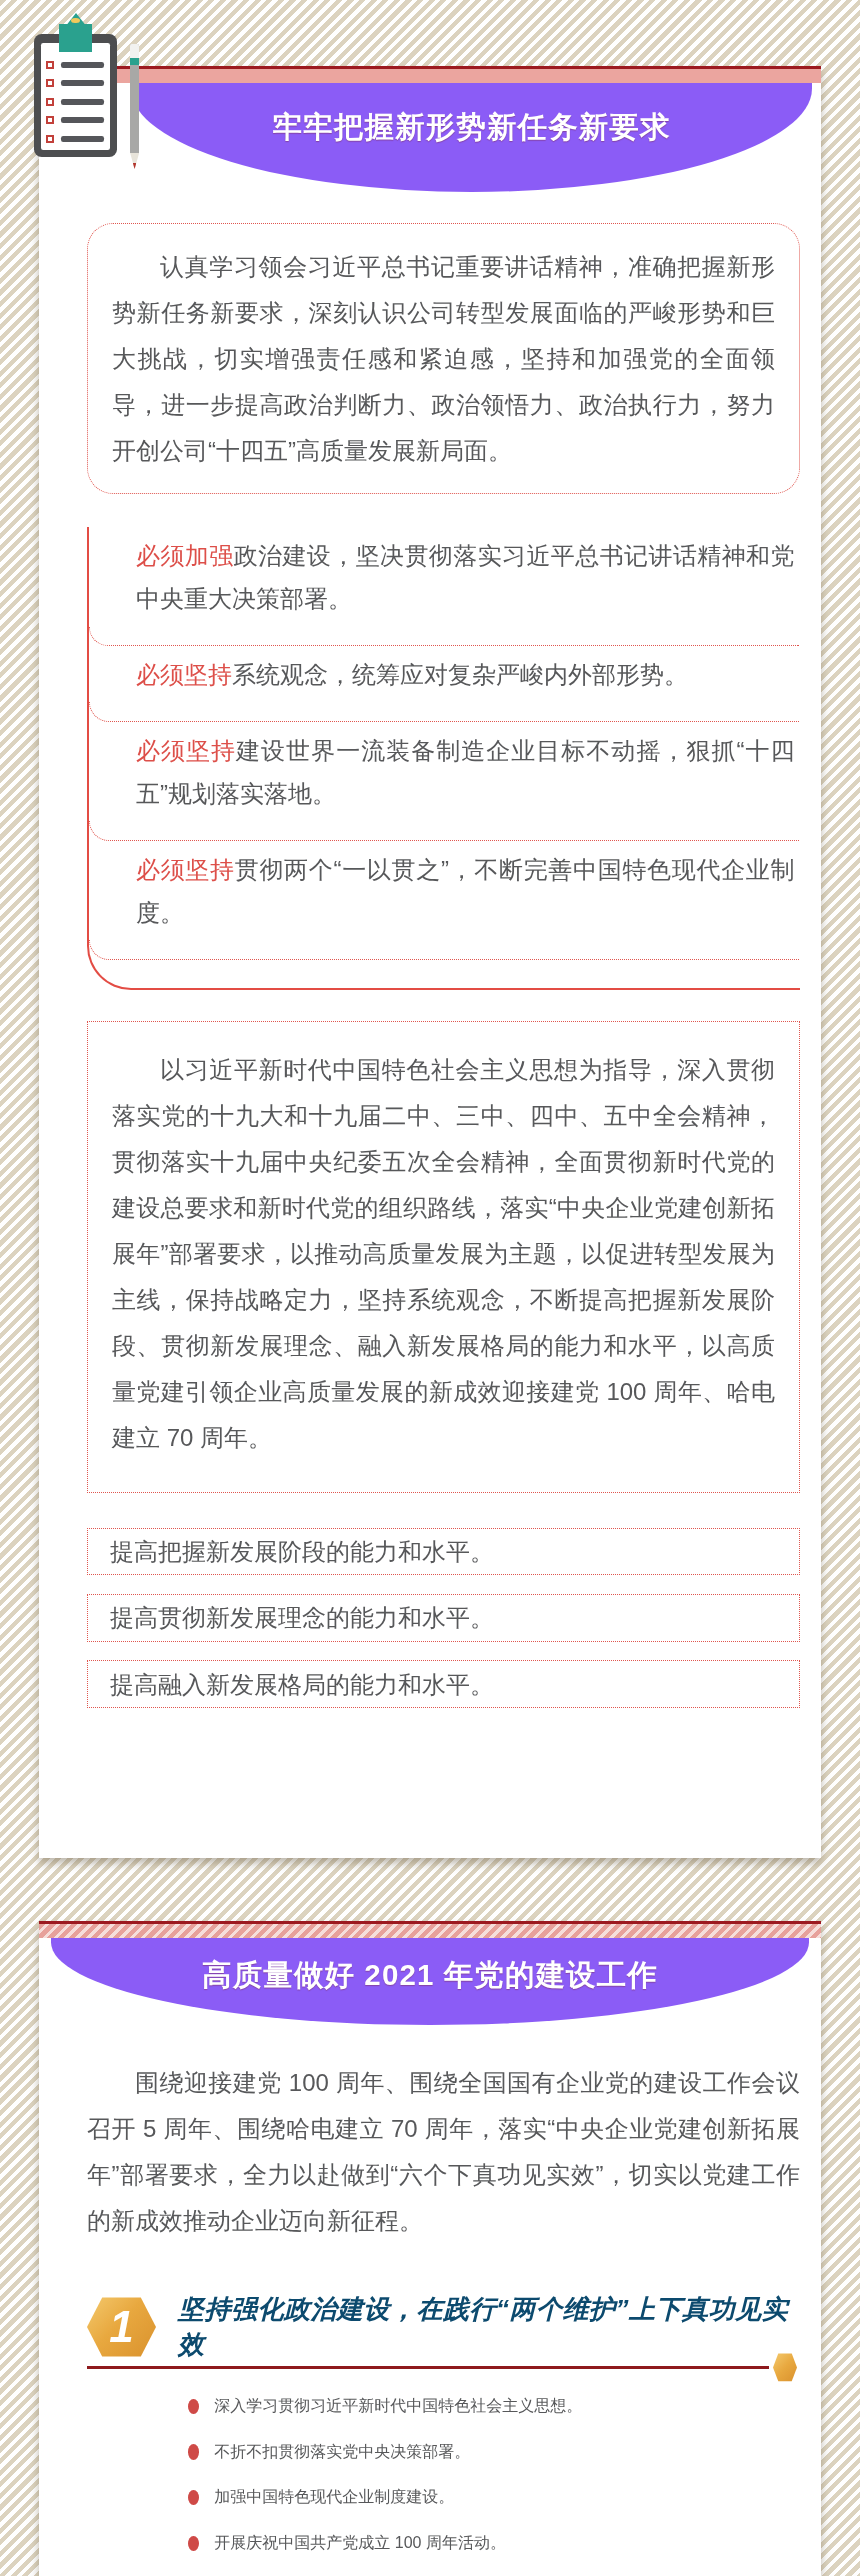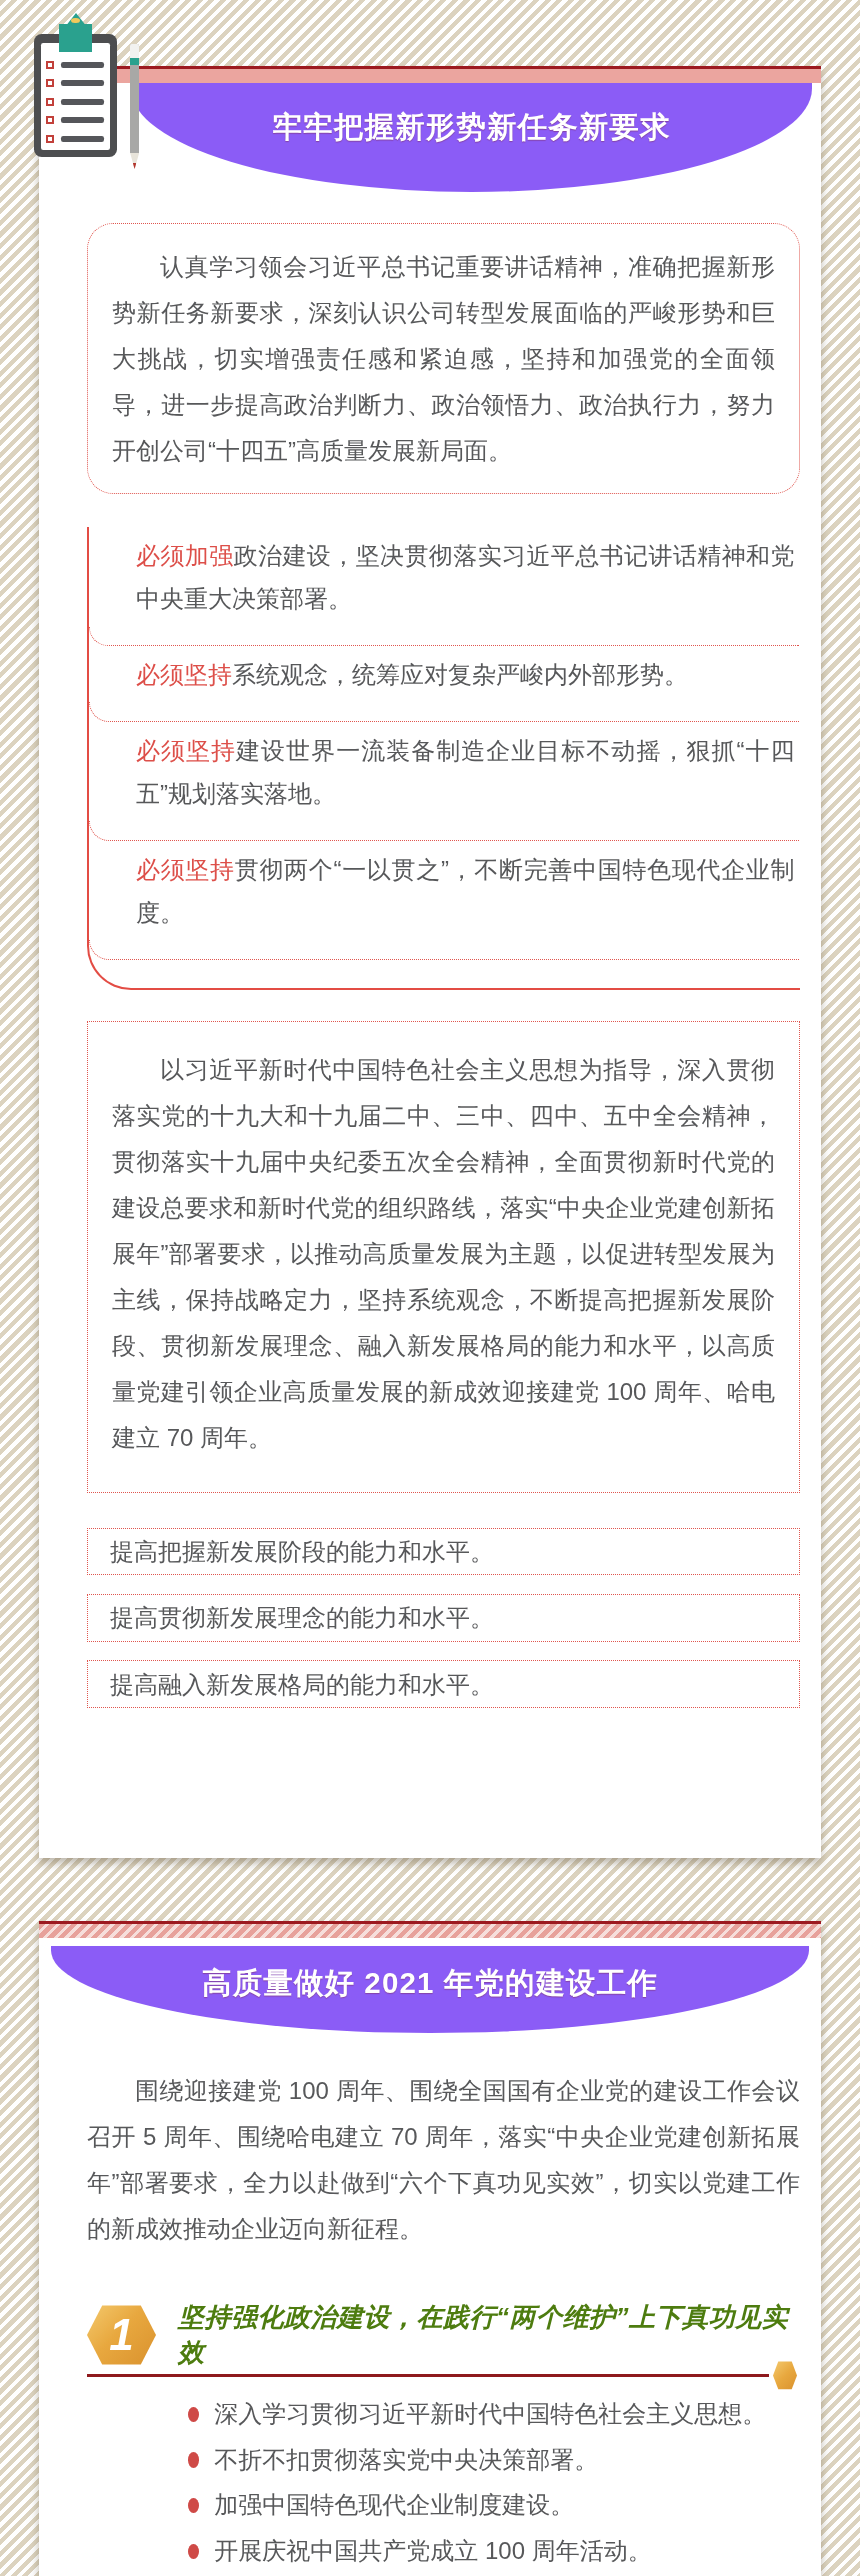--- a/index.html
+++ b/index.html
@@ -27,21 +27,21 @@
   .band.striped{ background:repeating-linear-gradient(135deg,#e7a19b 0 4.4px,#f6dedb 4.4px 7.7px); }
 
   .arc{
     background:#8b5cf6;
     border-radius:0 0 50% 50% / 0 0 95% 95%;
     display:flex; align-items:center; justify-content:center;
     color:#ffffff; font-weight:bold; font-size:29.5px; letter-spacing:1.1px;
     text-shadow:0 1.1px 1.1px rgba(120,20,20,.35);
   }
   .arc1{ height:109px; margin:0 8.7px 0 92px; padding-bottom:18.6px; }
-  .arc2{ height:87px; margin:8px 12px; padding-bottom:12px; }
+  .arc2{ height:87px; margin:0 12px; padding-bottom:12px; }
 
   .content{ padding:0 21px 0 48px; color:#57585a; }
 
   .intro-box{
     margin-top:31px;
     border:1.6px dotted #e0564f;
     border-radius:26px;
     padding:19.7px 24px;
     font-size:24px; line-height:46px;
     text-align:justify; text-indent:2em;
@@ -91,35 +91,35 @@
   .point-head{ margin-top:48px; display:flex; align-items:center; }
   .hex-badge{
     width:69px; height:63px; flex:0 0 69px;
     clip-path:polygon(0 50%,22% 3%,78% 3%,100% 50%,78% 97%,22% 97%);
     background:linear-gradient(135deg,#f4ca6e 0%,#e8a83f 45%,#d9912d 100%);
     display:flex; align-items:center; justify-content:center;
     color:#ffffff; font-size:44px; font-weight:bold; font-style:italic;
   }
   .point-title{
     margin-left:22px;
-    color:#4d7c0f; font-size:26px; font-weight:bold; font-style:italic;
+    color:#0c4a6e; font-size:26px; font-weight:bold; font-style:italic;
     letter-spacing:0.5px;
   }
   .divider{ position:relative; margin-top:4.4px; height:2.7px; width:682px; background:#8e191d; }
   .hex-small{
     position:absolute; right:-28px; top:-13.7px;
     width:24px; height:29.5px;
     clip-path:polygon(0 50%,22% 3%,78% 3%,100% 50%,78% 97%,22% 97%);
     background:linear-gradient(135deg,#f4ca6e 0%,#e8a83f 50%,#d9912d 100%);
   }
 
   .bullets{ margin-top:24px; list-style:none; }
   .bullet-row{ display:flex; align-items:flex-start; margin-bottom:19.7px; margin-left:101px; }
   .bullet-dot{ width:11px; height:15.3px; border-radius:50%; background:#cf4a47; margin:5.5px 15.3px 0 0; flex:0 0 11px; }
-  .bullet-text{ font-size:24px; line-height:26px; color:#57585a; }
+  .bullet-text{ font-size:16px; line-height:26px; color:#57585a; }
 
   
   .clipboard{ position:absolute; left:34px; top:17.5px; width:107px; height:142px; z-index:5; }
   .cb-body{ position:absolute; left:0; top:16.4px; width:83px; height:123px; background:#4d4e50; border-radius:7.7px; }
   .cb-paper{ position:absolute; left:7px; top:25px; width:69px; height:107px; background:#ffffff; border-radius:2.2px; }
   .cb-clip{ position:absolute; left:25px; top:6.6px; width:33px; height:28px; background:#2aa18e; }
   .cb-clip-top{ position:absolute; left:31px; top:-4.4px; width:22px; height:14px; background:#2aa18e; clip-path:polygon(50% 0,100% 100%,0 100%); }
   .cb-clip-dot{ position:absolute; left:37px; top:0px; width:8.7px; height:5.5px; background:#f0c95c; border-radius:50%; }
   .cb-row{ position:absolute; left:12px; width:59px; height:8.7px; }
   .cb-check{ position:absolute; left:0; top:0; width:8.2px; height:8.2px; border:2.2px solid #c2403a; background:#fff; }

